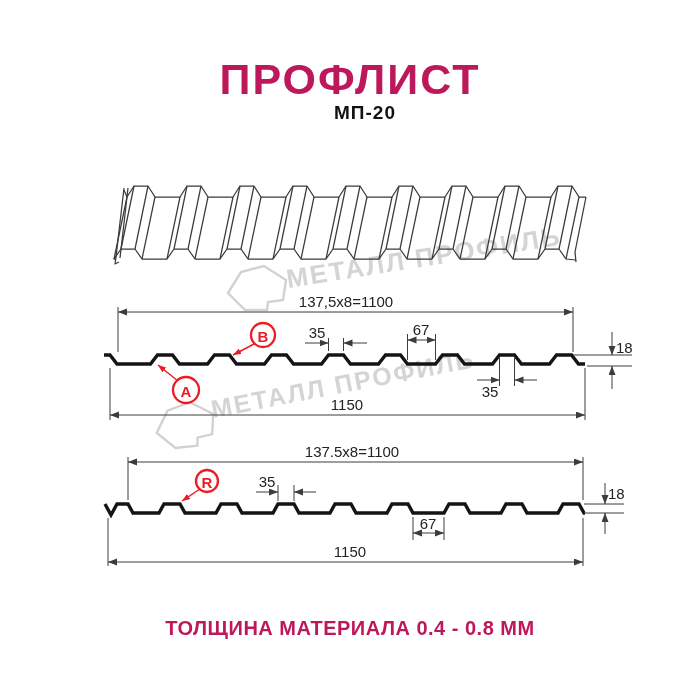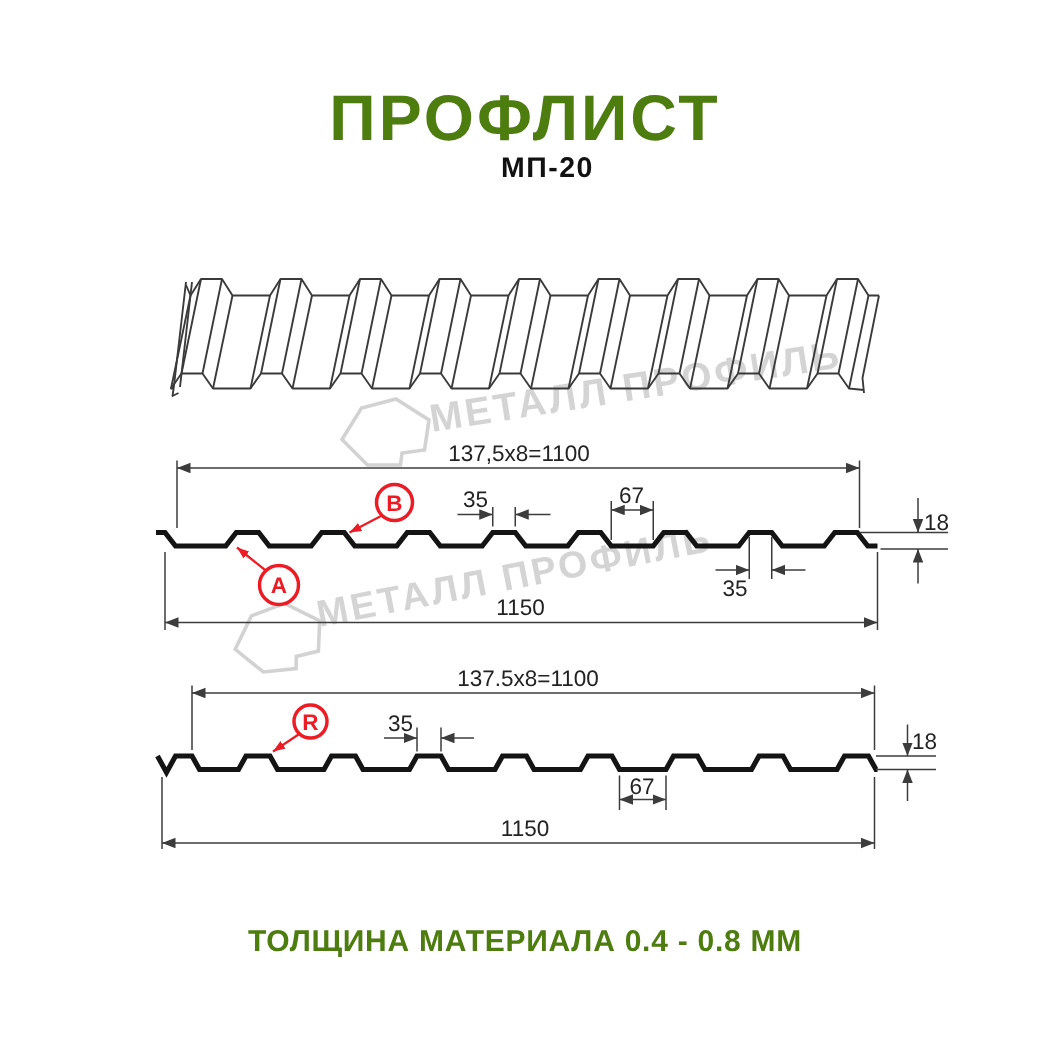--- a/index.html
+++ b/index.html
@@ -1,23 +1,23 @@
 <!DOCTYPE html>
 <html><head>
 <meta charset="utf-8">
 <style>
   html,body{margin:0;padding:0;background:#fff;}
   #stage{position:relative;width:700px;height:700px;background:#ffffff;overflow:hidden;
          font-family:"Liberation Sans",sans-serif;}
   .title{position:absolute;left:0;top:55px;width:700px;text-align:center;
-         font-size:43px;font-weight:700;letter-spacing:2px;color:#4d7c0f;}
+         font-size:43px;font-weight:700;letter-spacing:2px;color:#be185d;}
   .subtitle{position:absolute;left:0;top:102px;width:700px;text-align:center;
          font-size:19px;font-weight:700;letter-spacing:1px;color:#111;padding-left:15px;}
   .footnote{position:absolute;left:0;top:617px;width:700px;text-align:center;
-         font-size:20px;font-weight:700;letter-spacing:0.5px;color:#4d7c0f;}
+         font-size:20px;font-weight:700;letter-spacing:0.5px;color:#be185d;}
   svg text{font-family:"Liberation Sans",sans-serif;}
   .dimtxt{font-size:15px;fill:#232323;}
   .lbltxt{font-size:15px;font-weight:700;}
   .wmtxt{font-size:26px;font-weight:700;letter-spacing:2px;}
 </style>
 </head>
 <body>
 
 <div id="stage">
   <div class="title">ПРОФЛИСТ</div>

